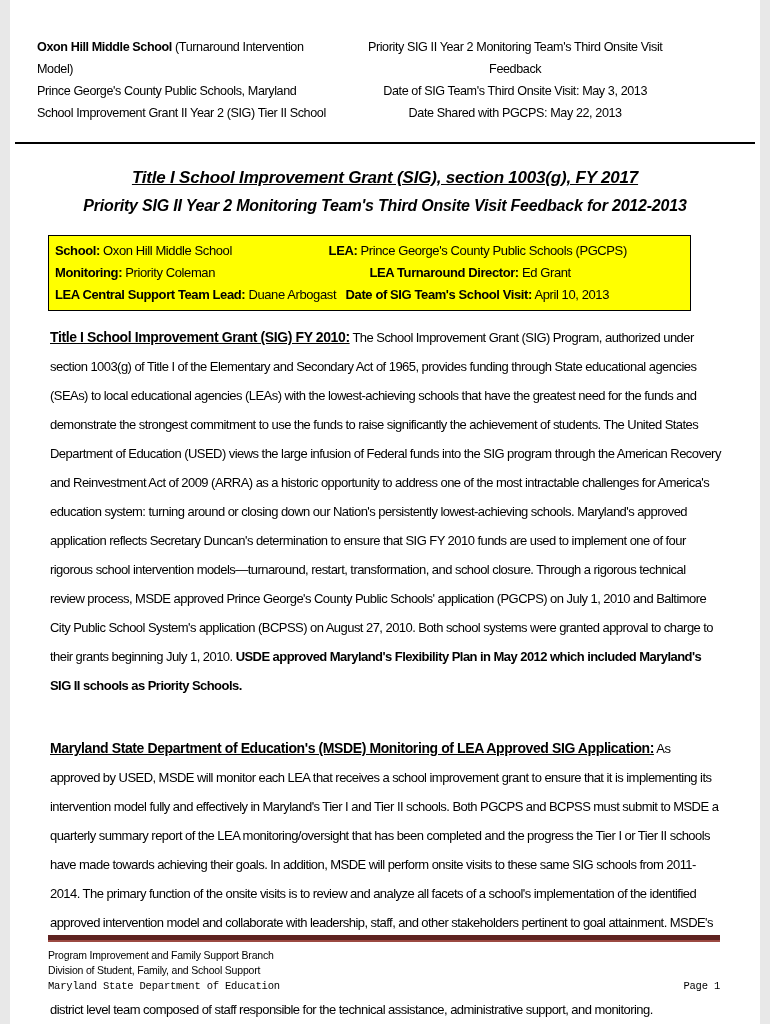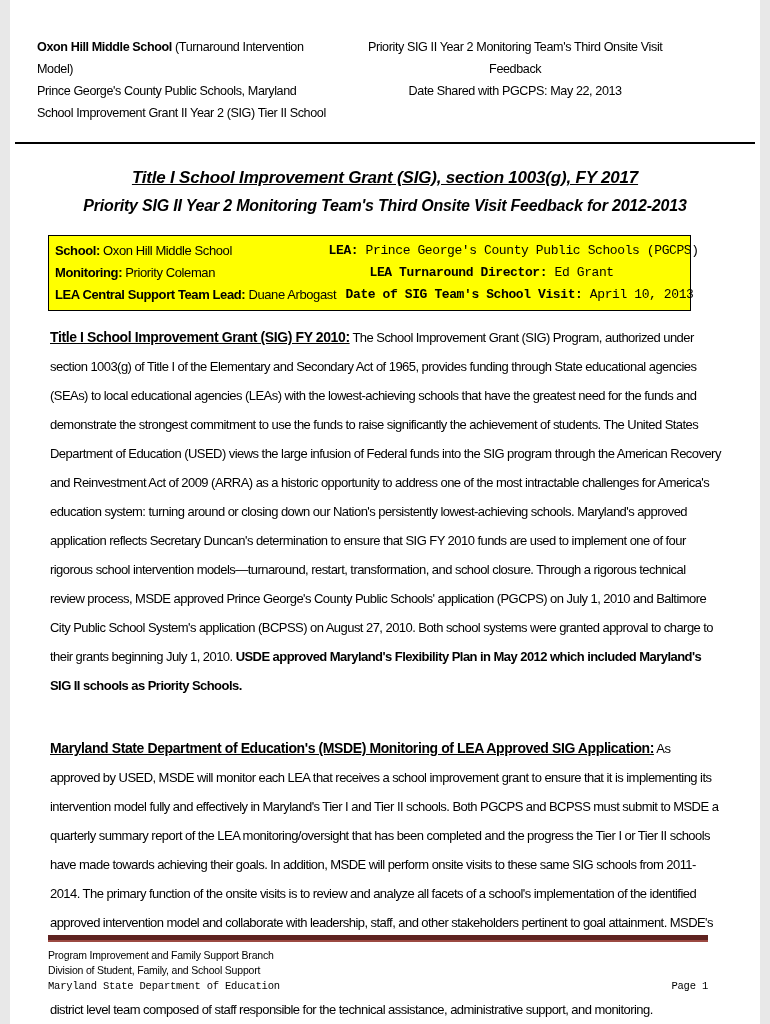--- a/index.html
+++ b/index.html
@@ -56,21 +56,21 @@
     margin: 20px 0 0 38px;
     width: 643px;
     box-sizing: border-box;
     border: 1px solid #000;
     padding: 4px 6px;
     font-size: 13px;
     line-height: 22px;
     letter-spacing: -0.4px;
   }
   .info-row { position: relative; }
-  .info-row .col2 { position: absolute; top: 0; white-space: nowrap; font-family: Liberation Mono, monospace; }
+  .info-row .col2 { position: absolute; top: 0; white-space: nowrap; }
   .info-row.r0 .col2 { left: 43.5%; }
   .info-row.r1 .col2 { left: 50%; }
   .info-row.r2 .col2 { left: 46.2%; }
 
   
   .body-para {
     margin: 12px 39px 0 40px;
     font-size: 13px;
     line-height: 29px;
     letter-spacing: -0.55px;
@@ -81,21 +81,21 @@
     font-size: 14px;
     font-weight: bold;
     text-decoration: underline;
     letter-spacing: -0.4px;
   }
 
   
   .doc-footer {
     position: absolute;
     left: 38px;
-    right: 52px;
+    right: 40px;
     bottom: 30px;
     background: #ffffff;
   }
   .footer-bar {
     height: 5px;
     background: #5e2220;
     border-bottom: 2px solid #9c4a42;
   }
   .footer-text {
     margin-top: 6px;
@@ -111,20 +111,21 @@
 <div class="page">
 
   <header class="doc-header">
     <div class="hdr-left">
       <div><span class="b">Oxon Hill Middle School</span><span> (Turnaround Intervention Model)</span></div>
       <div>Prince George's County Public Schools, Maryland</div>
       <div>School Improvement Grant II Year 2 (SIG) Tier II School</div>
     </div>
     <div class="hdr-right">
       <div>Priority SIG II Year 2 Monitoring Team's Third Onsite Visit Feedback</div>
+      <div>Date of SIG Team's Third Onsite Visit:  May 3, 2013</div>
       <div>Date Shared with PGCPS:  May 22, 2013</div>
     </div>
   </header>
 
   <hr class="header-rule">
 
   <div class="doc-title">
     <div class="t1">Title I School Improvement Grant (SIG), section 1003(g), FY 2017</div>
     <div class="t2">Priority SIG II Year 2 Monitoring Team's Third Onsite Visit Feedback for 2012-2013</div>
   </div>

